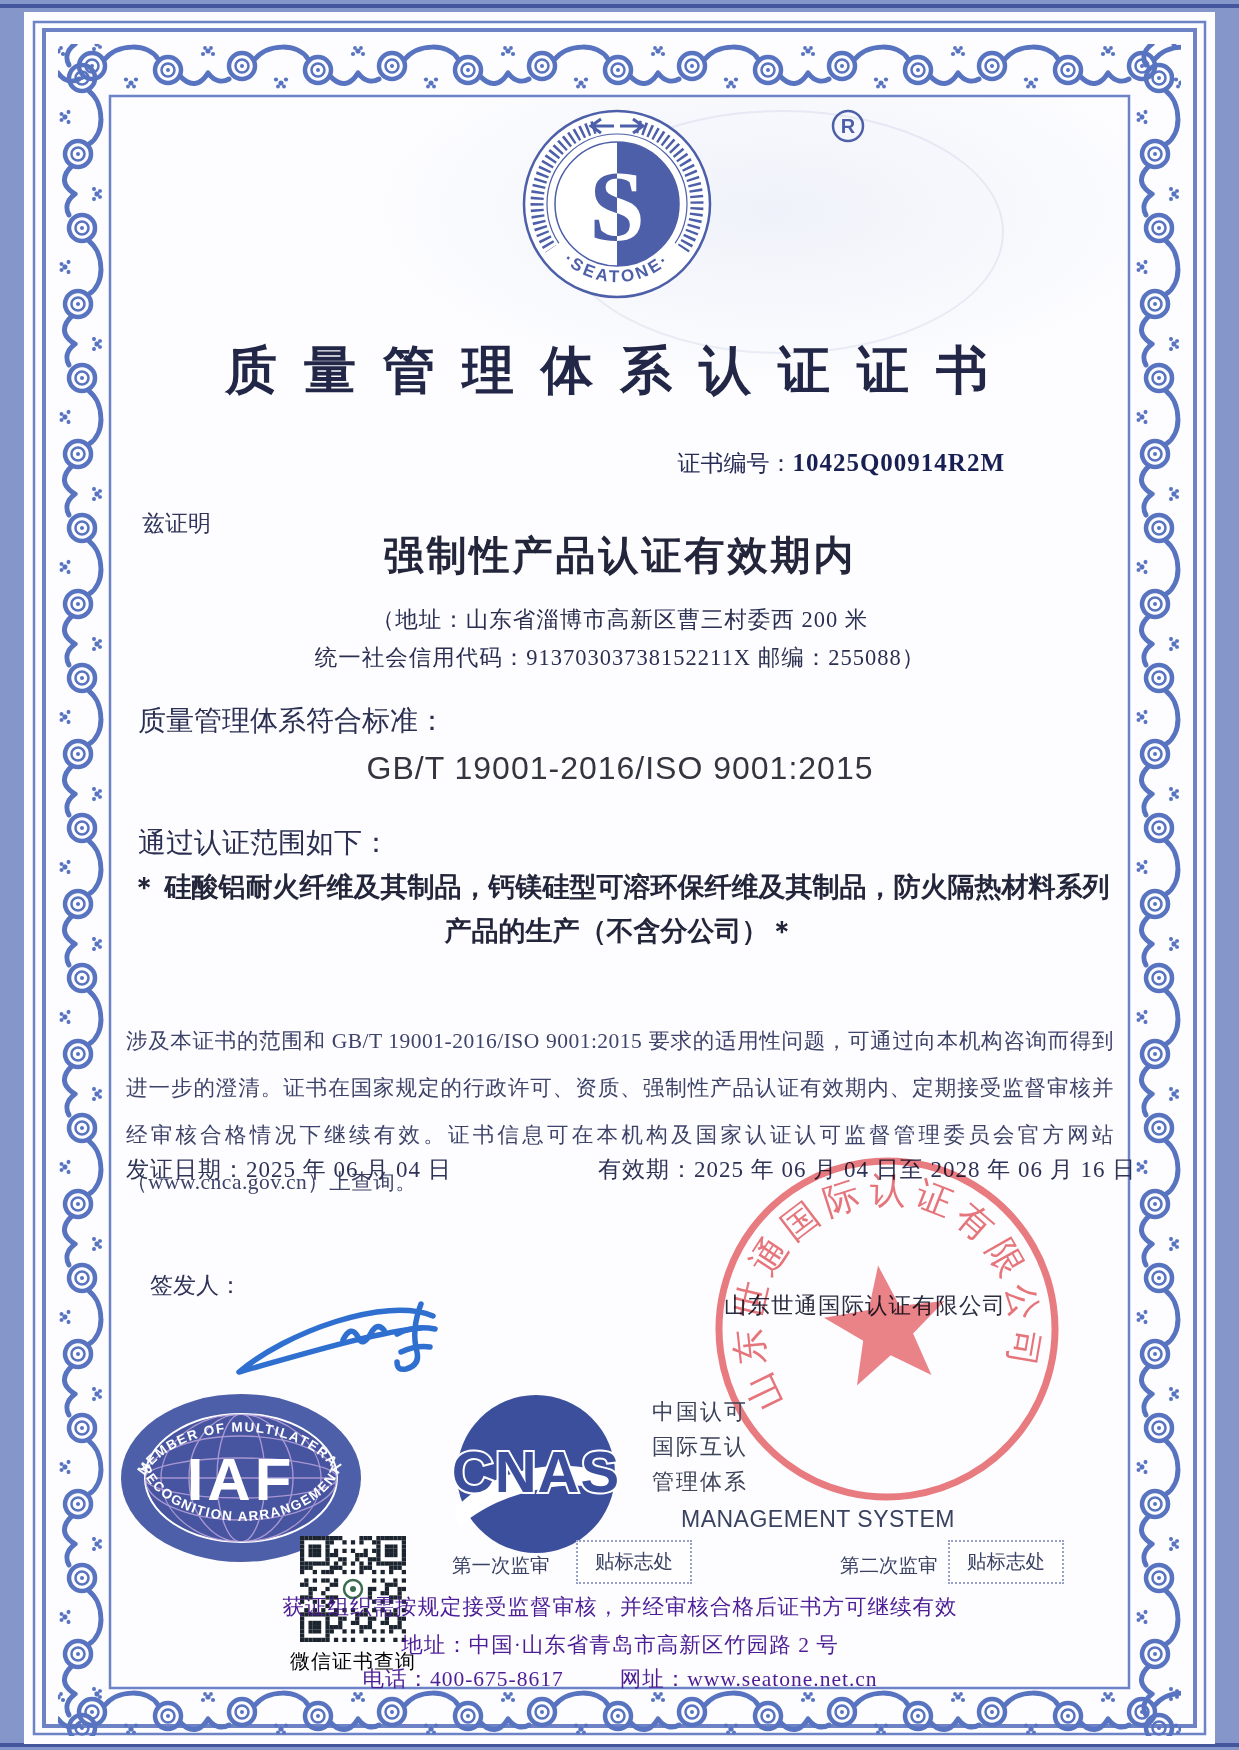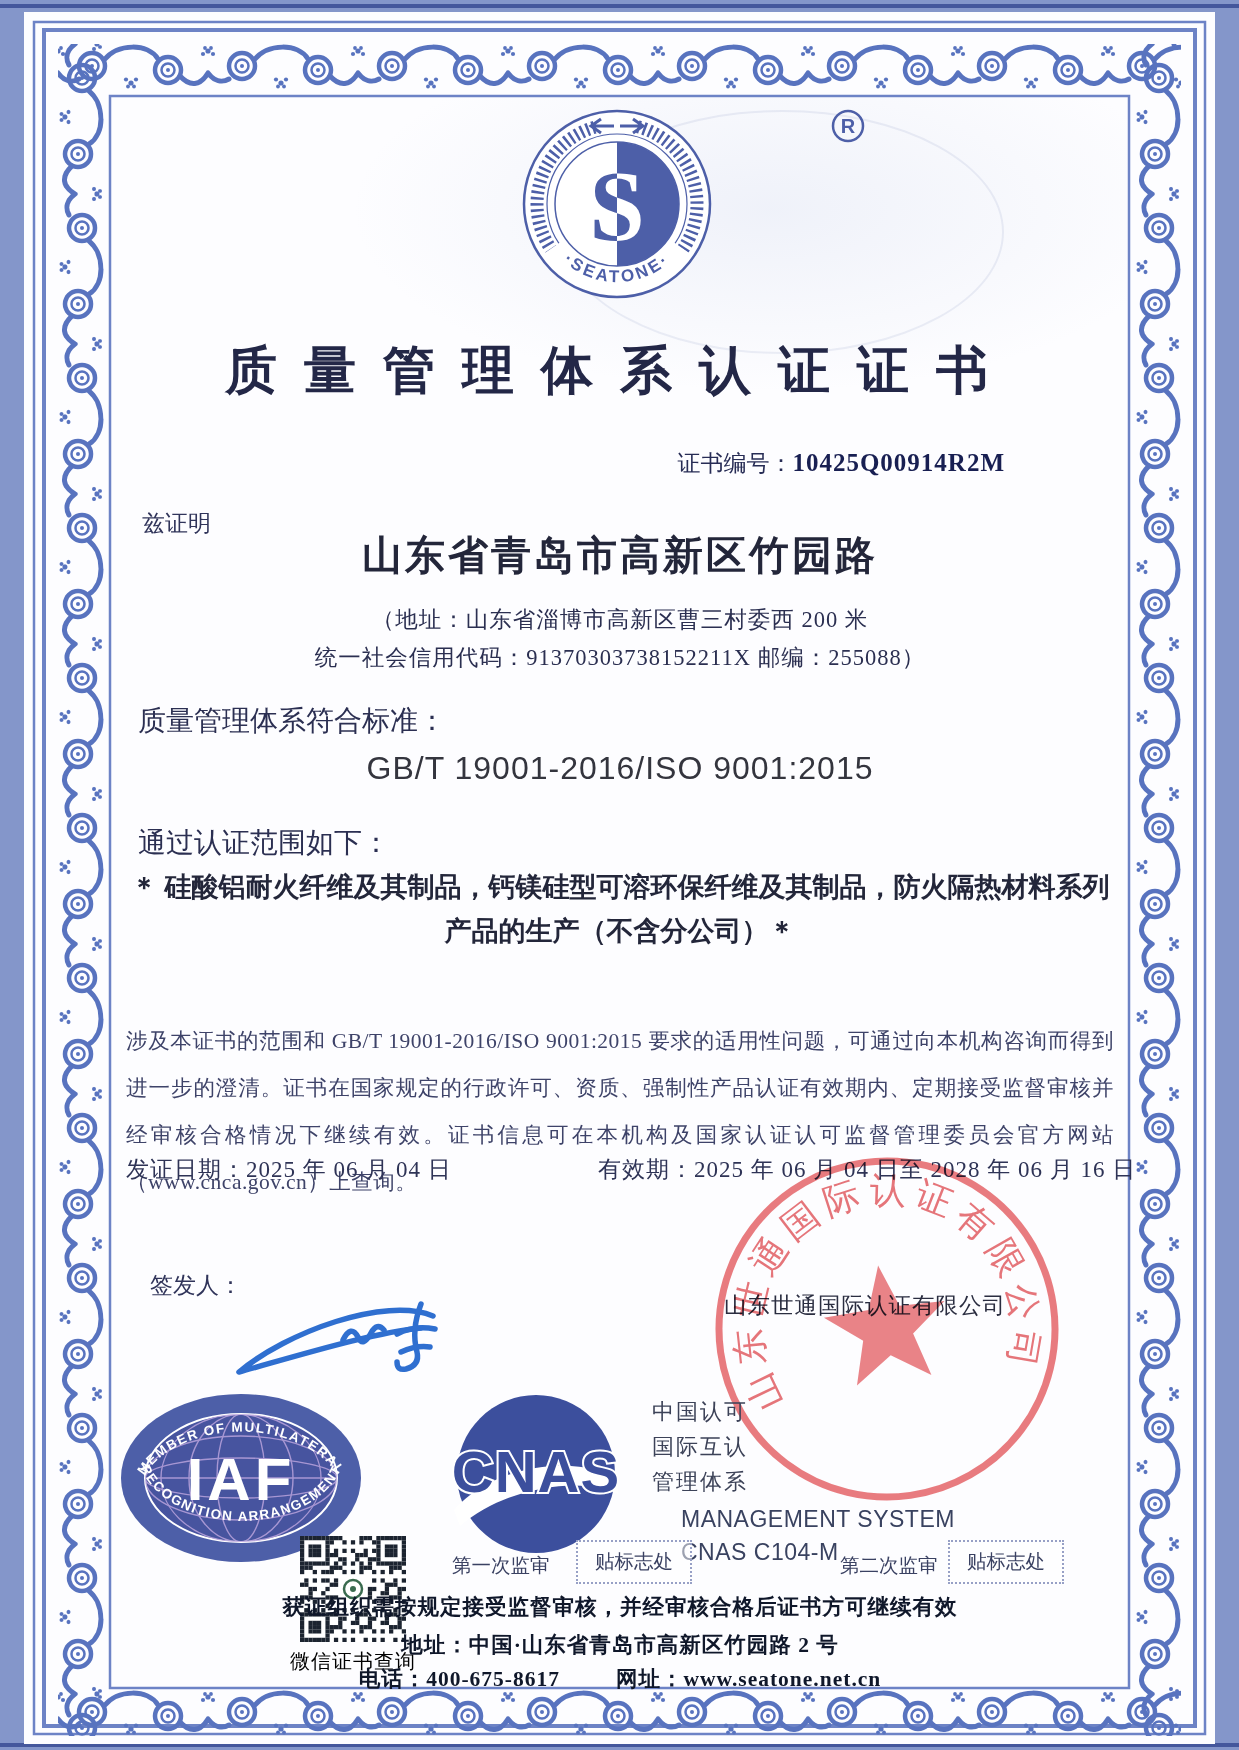--- a/index.html
+++ b/index.html
@@ -28,21 +28,21 @@
         text-align:justify;letter-spacing:.5px;}
   .dateline{font-size:23px;color:#2e3356;letter-spacing:1px;}
   .issuer{left:650px;width:430px;text-align:center;font-size:22.5px;color:#2a2d40;letter-spacing:1px;}
   .stampwrap{mix-blend-mode:multiply;opacity:.92;}
   .cnas-lines{font-size:22px;color:#3c4258;line-height:35px;letter-spacing:2px;}
   .cnas-mgmt{font-size:23px;font-weight:normal;color:#394260;letter-spacing:.5px;line-height:33px;margin-left:29px;}
   .qr-label{font-size:20px;color:#000000;letter-spacing:1px;}
   .audit{font-size:19.5px;color:#3a4162;}
   .sticker{width:112px;height:40px;border:2px dotted #97a0c6;color:#3a4162;font-size:19.5px;
            line-height:40px;text-align:center;background:rgba(255,255,255,.5);}
-  .footnote{font-size:21.5px;color:#0f172a;letter-spacing:1px;font-weight:bold;}
+  .footnote{font-size:21.5px;color:#4c1d95;letter-spacing:1px;}
   .phone-row{display:flex;justify-content:center;gap:56px;}
 </style>
 </head>
 <body>
 
 <div class="page">
   <div class="scanline" style="top:4px"></div>
   <div class="scanline" style="top:1743px"></div>
   <div class="sheet"></div>
 
@@ -125,21 +125,21 @@
     <circle cx="356" cy="30" r="15" fill="none" stroke="#4d5fa8" stroke-width="2.5"></circle>
     <text x="356" y="37" font-family="Liberation Sans, DejaVu Sans, sans-serif" font-size="20" font-weight="bold" fill="#4d5fa8" text-anchor="middle">R</text>
   </svg>
 
   <div class="abs title" style="top:336px">质量管理体系认证证书</div>
   <div class="abs certno" style="top:448px;left:0;width:1005px">
     <span>证书编号：</span><b>10425Q00914R2M</b>
   </div>
 
   <div class="abs small-zh" style="left:142px;top:508px">兹证明</div>
-  <div class="abs c company" style="top:528px">山东省青岛市高新区竹园路</div>
+  <div class="abs c company" style="top:528px">强制性产品认证有效期内</div>
   <div class="abs c addr" style="top:604px">（地址：山东省淄博市高新区曹三村委西 200 米</div>
   <div class="abs c addr" style="top:642px">统一社会信用代码：91370303738152211X 邮编：255088）</div>
 
   <div class="abs label-zh" style="left:138px;top:702px">质量管理体系符合标准：</div>
   <div class="abs c standard sans" style="top:750px">GB/T 19001-2016/ISO 9001:2015</div>
 
   <div class="abs label-zh" style="left:138px;top:824px">通过认证范围如下：</div>
   <div class="abs scope" style="top:866px">＊ 硅酸铝耐火纤维及其制品，钙镁硅型可溶环保纤维及其制品，防火隔热材料系列产品的生产（不含分公司）＊</div>
 
   <div class="abs para" style="top:1018px">涉及本证书的范围和 GB/T 19001-2016/ISO 9001:2015 要求的适用性问题，可通过向本机构咨询而得到进一步的澄清。证书在国家规定的行政许可、资质、强制性产品认证有效期内、定期接受监督审核并经审核合格情况下继续有效。证书信息可在本机构及国家认证认可监督管理委员会官方网站（www.cnca.gov.cn）上查询。</div>
@@ -210,21 +210,20 @@
     <circle cx="128" cy="84" r="79" fill="#3c4f9d"></circle>
     <path d="M46,120 C90,70 178,66 210,90 L210,104 C176,86 98,96 52,136 Z" fill="#ffffff"></path>
     <text x="128" y="102" font-family="Liberation Sans, DejaVu Sans, sans-serif" font-size="58" font-weight="bold" letter-spacing="1" text-anchor="middle" fill="#3c4f9d" stroke="#ffffff" stroke-width="4" paint-order="stroke">CNAS</text>
   </svg>
 
   <div class="abs" style="left:652px;top:1394px">
     <div class="cnas-lines">中国认可</div>
     <div class="cnas-lines">国际互认</div>
     <div class="cnas-lines">管理体系</div>
     <div class="cnas-mgmt sans" style="margin-top:4px">MANAGEMENT SYSTEM</div>
-    <div class="cnas-mgmt sans">CNAS C104-M</div>
   </div>
 
   <svg class="abs" style="left:300px;top:1536px" width="106" height="106" viewBox="0 0 106 106" xmlns="http://www.w3.org/2000/svg">
     <rect width="106" height="106" fill="#ffffff"></rect>
     <g id="qr-cells" fill="#1c2430">
         <rect x="0.00" y="0.00" width="4.24" height="4.24"></rect>
         <rect x="4.24" y="0.00" width="4.24" height="4.24"></rect>
         <rect x="8.48" y="0.00" width="4.24" height="4.24"></rect>
         <rect x="12.72" y="0.00" width="4.24" height="4.24"></rect>
         <rect x="16.96" y="0.00" width="4.24" height="4.24"></rect>

